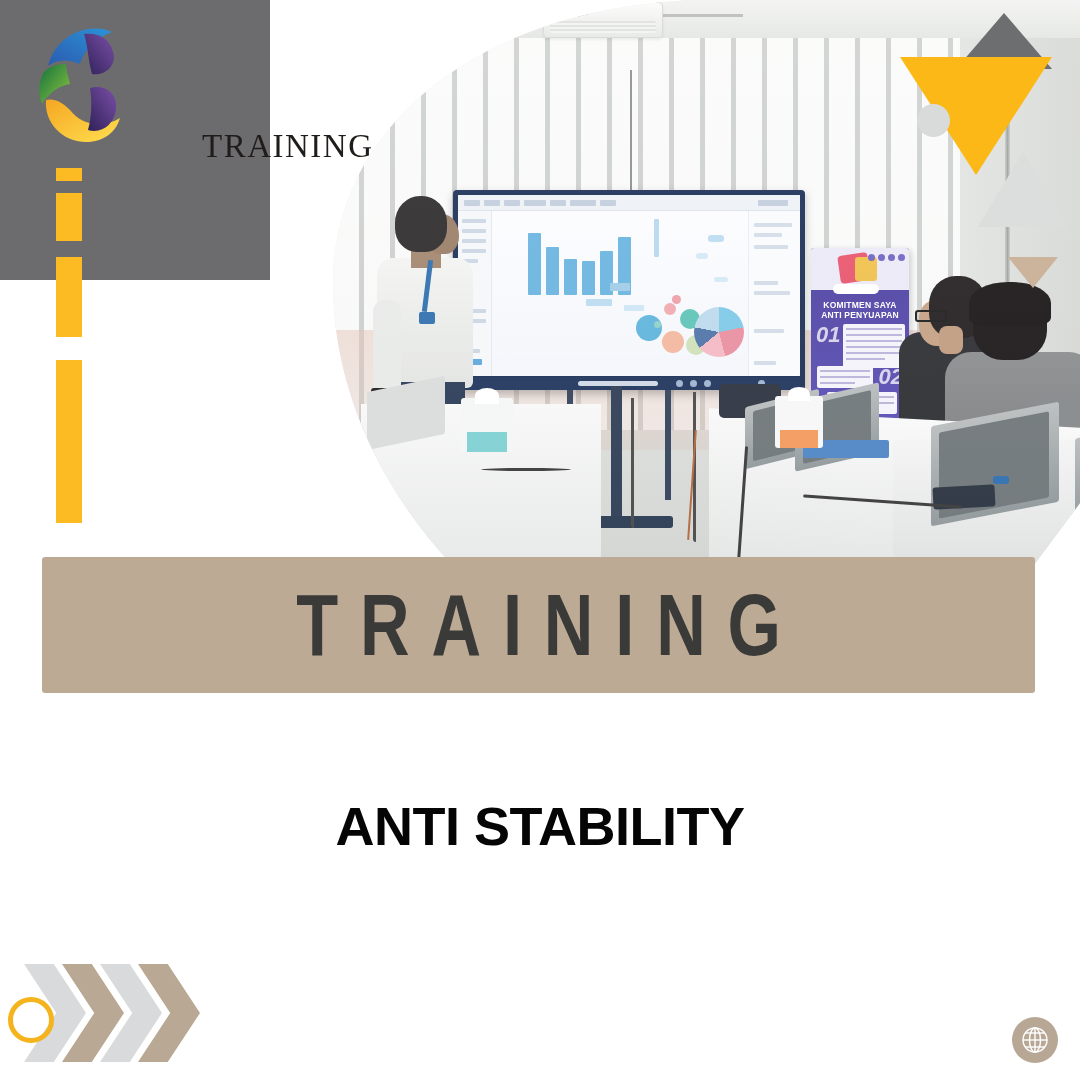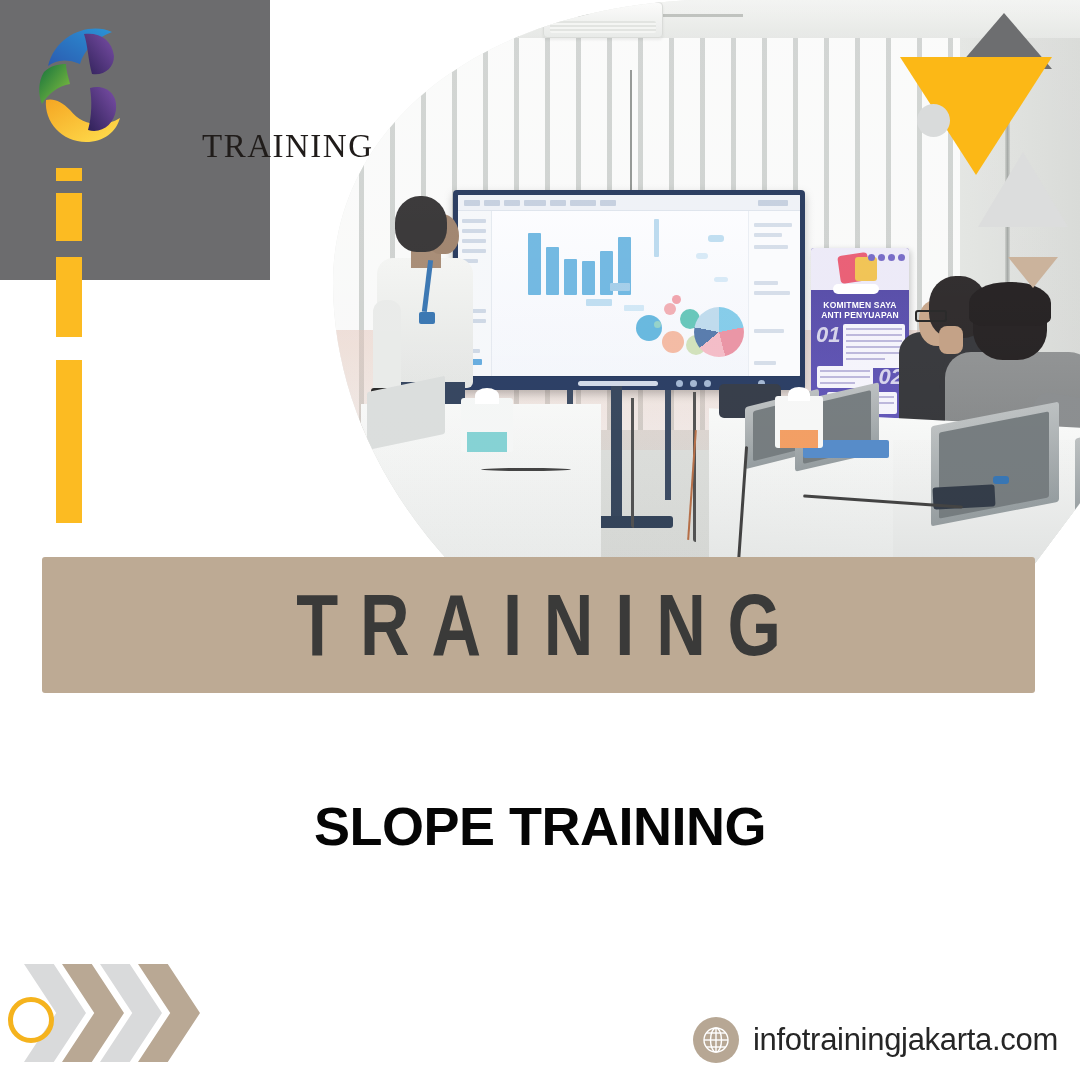--- a/index.html
+++ b/index.html
@@ -422,37 +422,36 @@
 
   <div class="dash" style="top:168px;width:26px;height:13px"></div>
   <div class="dash" style="top:193px;width:26px;height:48px"></div>
   <div class="dash" style="top:257px;width:26px;height:80px"></div>
   <div class="dash" style="top:360px;width:26px;height:163px"></div>
 
   <div class="banner">
     <div class="banner-text">TRAINING</div>
   </div>
 
-  <div class="subtitle">SLOPE TRAINING</div>
+  <div class="subtitle">ANTI STABILITY</div>
 
   <div class="chevrons">
     <div class="chev" style="left:0;background:#d9dadb"></div>
     <div class="chev" style="left:38px;background:#b9a894"></div>
     <div class="chev" style="left:76px;background:#d9dadb"></div>
     <div class="chev" style="left:114px;background:#b9a894"></div>
   </div>
   <div class="yellow-ring"></div>
 
   <div class="website">
     <span class="globe">
       <svg width="28" height="28" viewBox="0 0 28 28" fill="none" stroke="#ffffff" stroke-width="1.4">
         <circle cx="14" cy="14" r="12"></circle>
         <ellipse cx="14" cy="14" rx="5.5" ry="12"></ellipse>
         <line x1="2" y1="14" x2="26" y2="14"></line>
         <path d="M4.2 7 H23.8"></path>
         <path d="M4.2 21 H23.8"></path>
         <line x1="14" y1="2" x2="14" y2="26"></line>
       </svg>
     </span>
-    <span class="website-text">infotrainingjakarta.com</span>
   </div>
 
 </div>
 
 </body></html>

